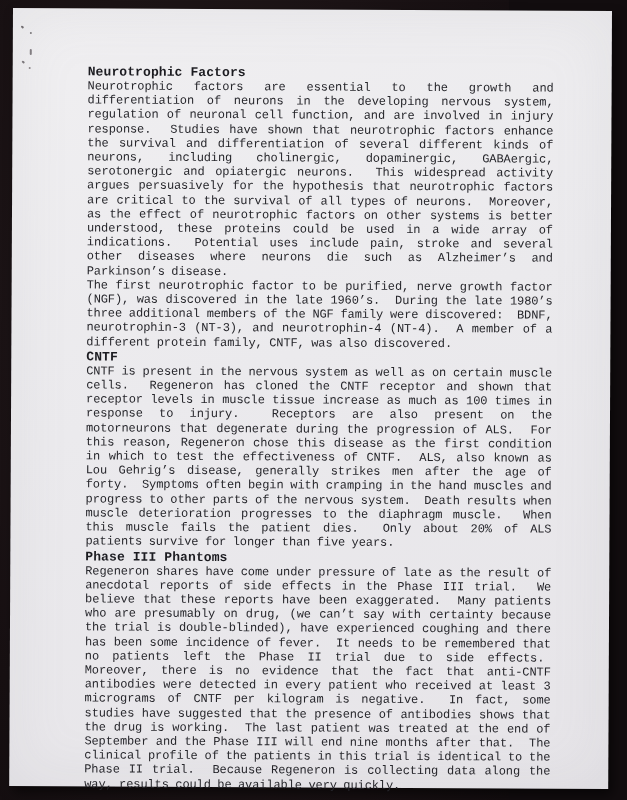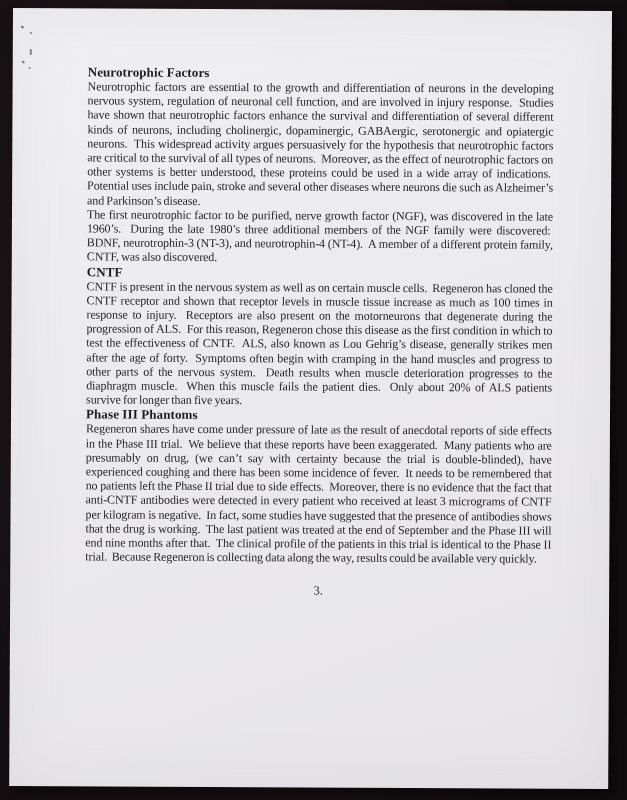--- a/index.html
+++ b/index.html
@@ -10,20 +10,21 @@
     overflow: hidden;
     background: #120d0f;
     font-family: "Liberation Serif", "DejaVu Serif", serif;
   }
   .mat {
     position: absolute;
     inset: 0;
     width: 509px;
     height: 800px;
     background: radial-gradient(ellipse at 45% 40%, #241b1c 0%, #1b1315 55%, #130d0f 100%);
+    font-family: Liberation Mono, monospace;
   }
   .page {
     position: absolute;
     left: 13px;
     top: 8px;
     width: 599px;
     height: 778px;
     background: linear-gradient(160deg, #f0eff1 0%, #ebeaed 45%, #e6e4e8 100%);
     transform: rotate(0.28deg);
     transform-origin: top left;

